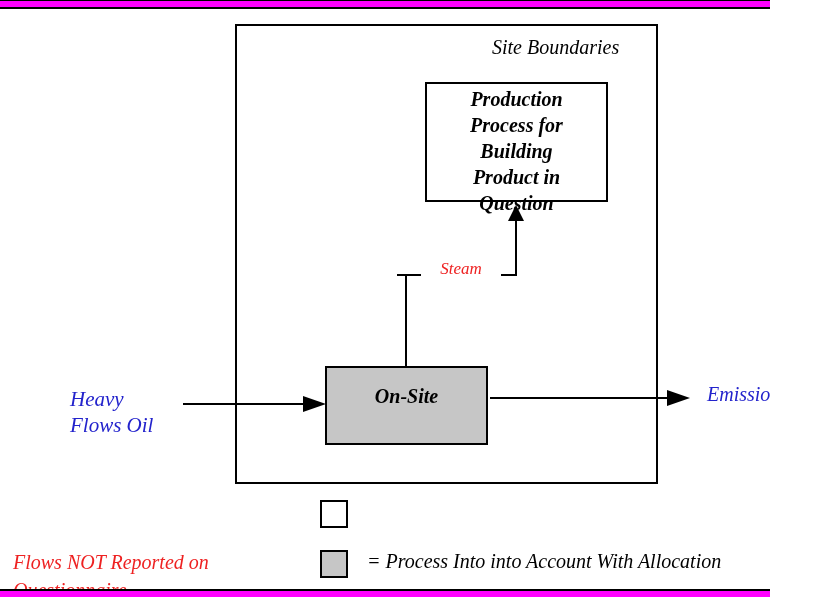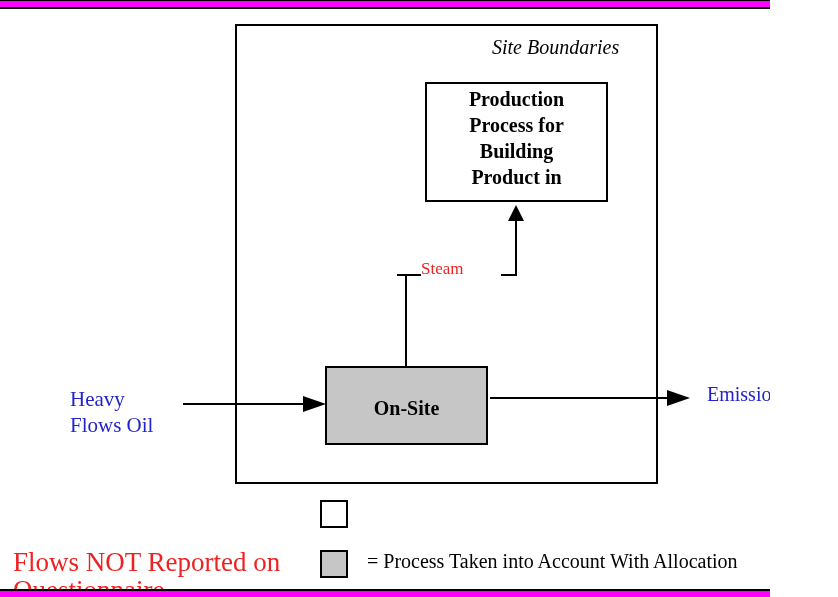--- a/index.html
+++ b/index.html
@@ -1,52 +1,52 @@
 <!DOCTYPE html>
 <html style="--magenta: #FF00FF; --blue: #2323CC; --red: #EE2222; --gray: #C6C6C6;"><head>
 <meta charset="utf-8">
 <style>
   html,body{margin:0;padding:0;background:#ffffff;}
   .stage{position:relative;width:770px;height:597px;background:#ffffff;overflow:hidden;
          font-family:"Liberation Serif","DejaVu Serif",serif;color:#000;}
-  .abs{position:absolute;}
+  .abs{position:absolute;font-style:italic;}
   .line{background:#000;z-index:11;}
 
   
   .site-rect{left:235px;top:24px;width:423px;height:460px;border:2px solid #000;
              box-sizing:border-box;z-index:5;background:transparent;}
   .site-label{left:492px;top:36px;font-style:italic;font-size:20px;z-index:8;white-space:nowrap;}
 
   
   .prod-box{left:425px;top:82px;width:183px;height:120px;border:2px solid #000;
             box-sizing:border-box;background:#fff;z-index:10;text-align:center;
             padding-top:2px;overflow:visible;}
   .prod-line{font-weight:bold;font-size:20px;line-height:26px;white-space:nowrap;}
 
   
   .util-box{left:325px;top:366px;width:163px;height:79px;border:2px solid #000;
             box-sizing:border-box;background:var(--gray);z-index:10;text-align:center;
-            padding-top:27px;}
+            padding-top:15px;}
   .util-line{font-weight:bold;font-size:20px;line-height:26px;}
 
   
   .arrow-right{width:0;height:0;border-top:8px solid transparent;
                border-bottom:8px solid transparent;border-left:23px solid #000;z-index:12;}
   .arrow-up{width:0;height:0;border-left:8px solid transparent;
             border-right:8px solid transparent;border-bottom:16px solid #000;z-index:12;}
 
   
   .steam-label-box{left:421px;top:257px;width:80px;height:23px;background:#fff;
-                   z-index:13;}
+                   z-index:13;text-align:center;}
   .steam-text{color:var(--red);font-size:17px;line-height:23px;}
 
   
   .hfo{left:70px;top:386px;z-index:20;}
   .blue-text{color:var(--blue);font-size:21px;line-height:26px;white-space:nowrap;}
-  .red-text{color:var(--red);font-size:27px;line-height:28px;white-space:nowrap;}
+  .red-text{color:var(--red);font-size:20px;line-height:28px;white-space:nowrap;}
 
   
   .emissions-box{left:700px;top:366px;width:138px;height:51px;background:#fff;z-index:60;
                  padding-top:17px;box-sizing:border-box;}
   .emissions-text{color:var(--blue);font-size:20px;margin-left:7px;text-align:right;}
 
   
   .alloc-box{left:5px;top:478px;width:313px;height:67px;background:#fff;z-index:20;
              padding:7px 0 0 8px;box-sizing:border-box;}
 
@@ -70,20 +70,21 @@
 <div class="stage">
 
   <div class="abs site-rect"></div>
   <div class="abs site-label">Site Boundaries</div>
 
   <div class="abs prod-box">
     <div class="prod-line">Production</div>
     <div class="prod-line">Process for</div>
     <div class="prod-line">Building</div>
     <div class="prod-line">Product in</div>
+    <div class="prod-line">Question</div>
   </div>
 
   <div class="abs line" style="left:405px;top:276px;width:2px;height:90px"></div>
   <div class="abs line" style="left:397px;top:274px;width:120px;height:2px"></div>
   <div class="abs line" style="left:515px;top:220px;width:2px;height:56px"></div>
   <div class="abs arrow-up" style="left:508px;top:205px"></div>
   <div class="abs steam-label-box">
     <span class="steam-text">Steam</span>
   </div>
 
@@ -105,21 +106,21 @@
   </div>
 
 
   <div class="abs notrep-box">
     <div class="red-text">Flows NOT Reported on</div>
     <div class="red-text">Questionnaire</div>
   </div>
 
   <div class="abs legend-swatch white-sw"></div>
   <div class="abs legend-swatch gray-sw"></div>
-  <div class="abs legend-text" style="left:367px;top:550px">= Process Taken into Account With Allocation</div>
+  <div class="abs legend-text" style="left:367px;top:550px">= Process Into into Account With Allocation</div>
   <div class="abs notch" style="left:806px;top:543px;width:17px;height:35px"></div>
 
   <div class="abs frame blackline" style="left:0;top:0;width:838px;height:1px"></div>
   <div class="abs frame magenta" style="left:0;top:1px;width:838px;height:6px"></div>
   <div class="abs frame magenta" style="left:813px;top:0;width:25px;height:597px"></div>
   <div class="abs frame magenta" style="left:0;top:591px;width:838px;height:6px"></div>
   <div class="abs frame blackline" style="left:0;top:7px;width:813px;height:2px"></div>
   <div class="abs frame blackline" style="left:811px;top:7px;width:2px;height:584px"></div>
   <div class="abs frame blackline" style="left:0;top:589px;width:813px;height:2px"></div>
 

